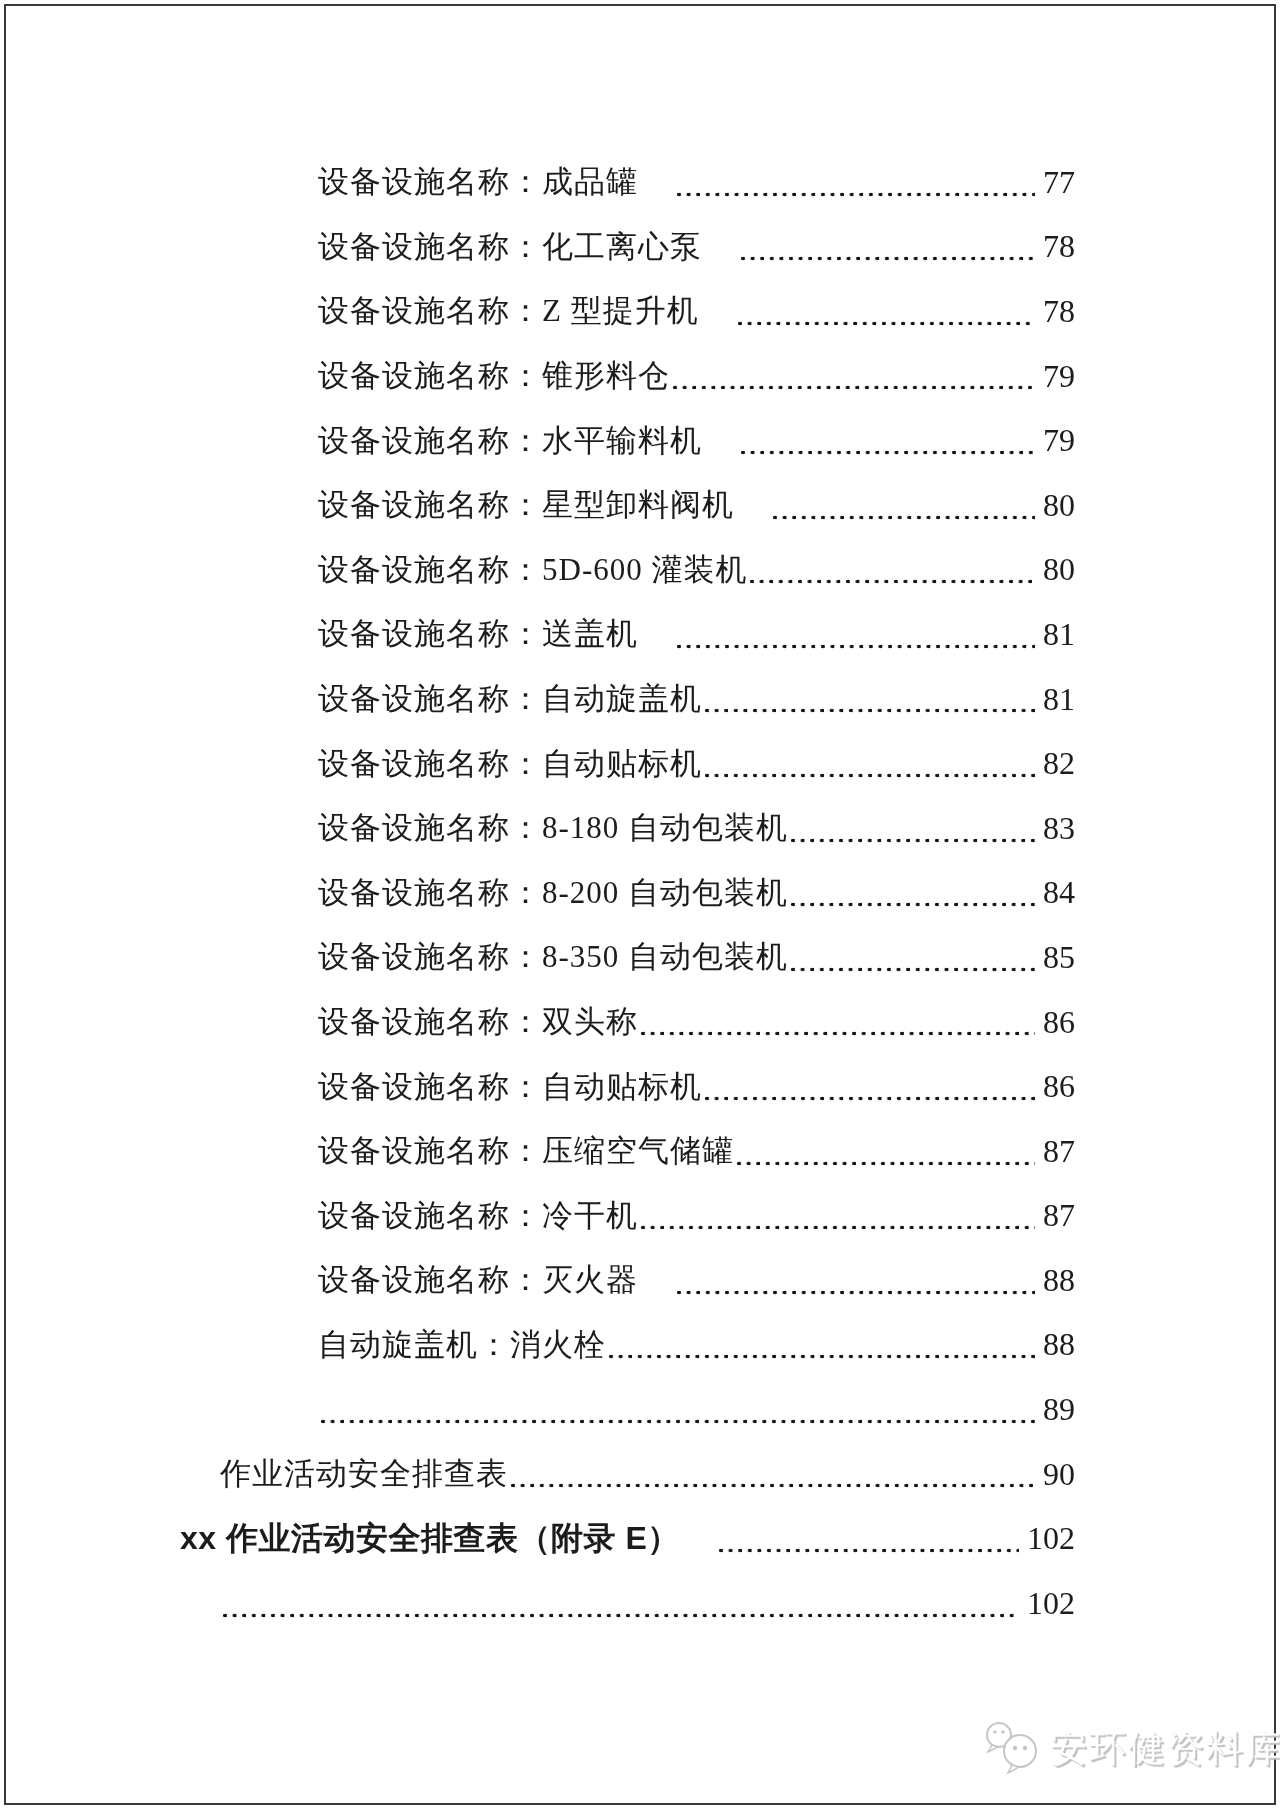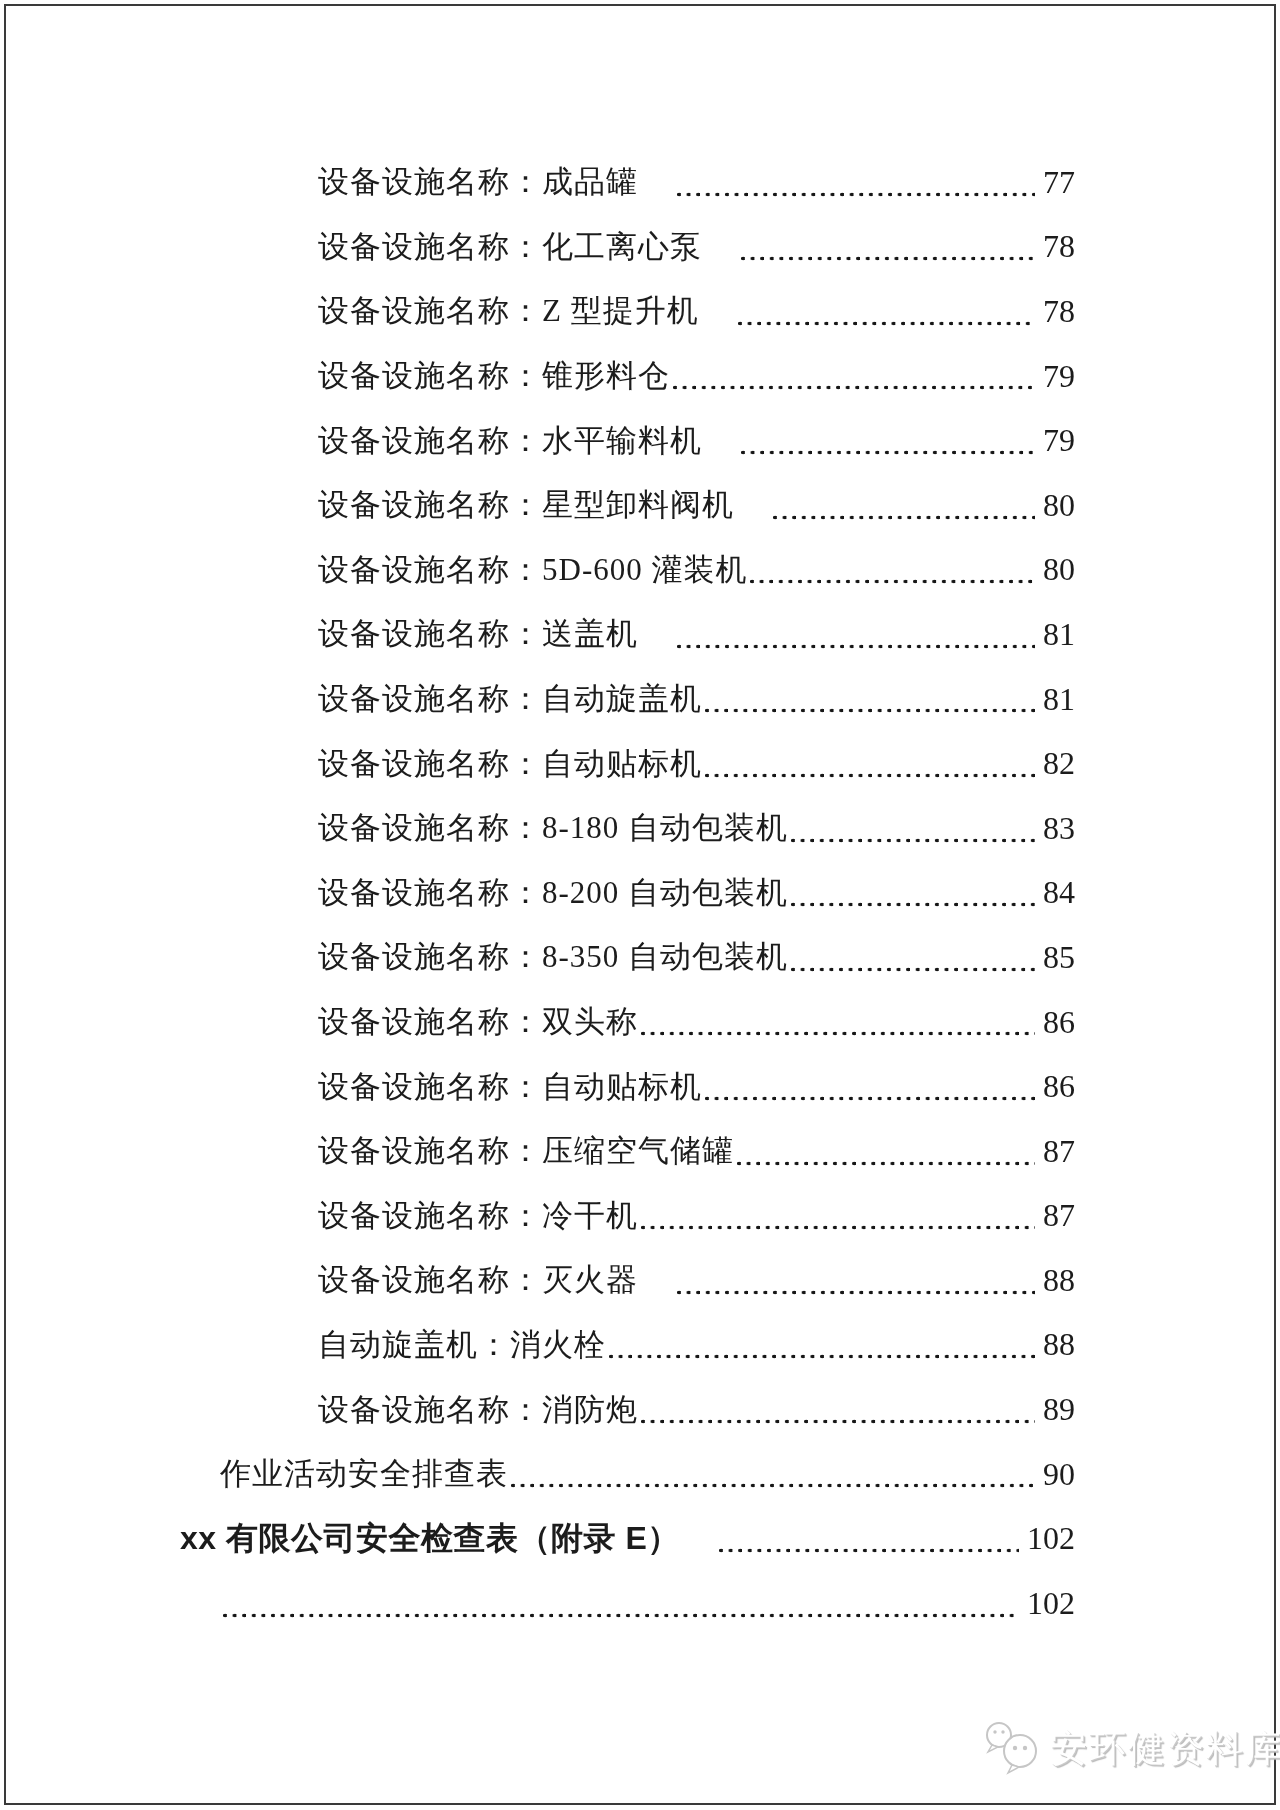--- a/index.html
+++ b/index.html
@@ -172,31 +172,30 @@
     <span class="label">设备设施名称：灭火器</span>
     <span class="leader"></span>
     <span class="pagenum">88</span>
   </div>
     <div class="row lvl3">
     <span class="label">自动旋盖机：消火栓</span>
     <span class="leader"></span>
     <span class="pagenum">88</span>
   </div>
     <div class="row lvl3">
-    <span class="label">设备设施名称：消防炮</span>
     <span class="leader"></span>
     <span class="pagenum">89</span>
   </div>
     <div class="row lvl2">
     <span class="label">作业活动安全排查表</span>
     <span class="leader"></span>
     <span class="pagenum">90</span>
   </div>
     <div class="row lvl1 gap bold">
-    <span class="label">xx 有限公司安全检查表（附录 E）</span>
+    <span class="label">xx 作业活动安全排查表（附录 E）</span>
     <span class="leader"></span>
     <span class="pagenum">102</span>
   </div>
     <div class="row lvl2">
     <span class="leader"></span>
     <span class="pagenum">102</span>
   </div>
   </div>
 
 <div class="watermark">

